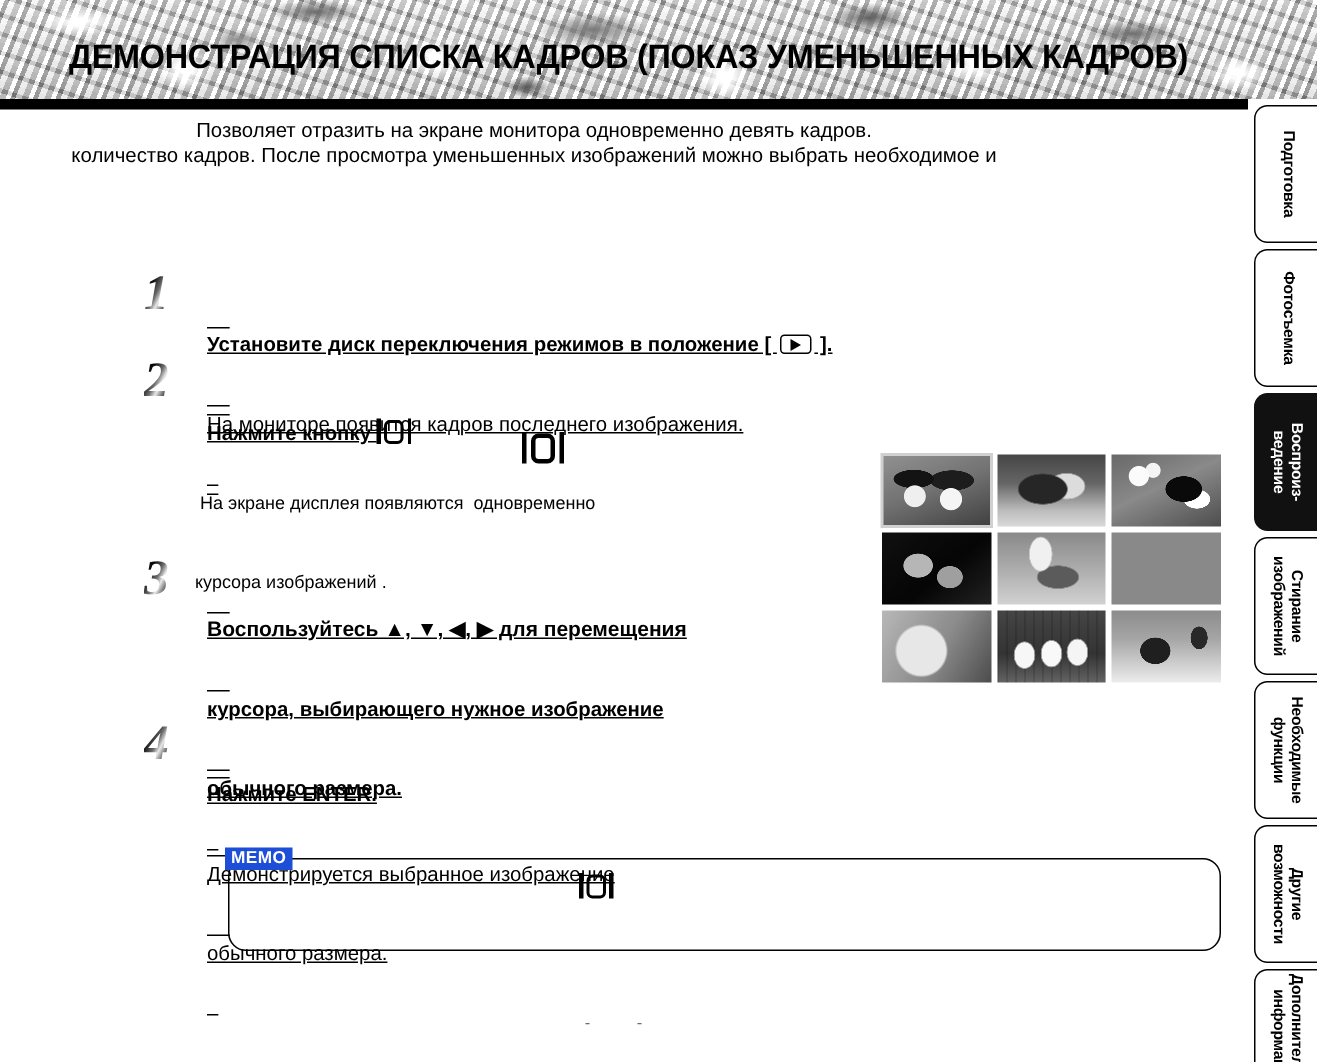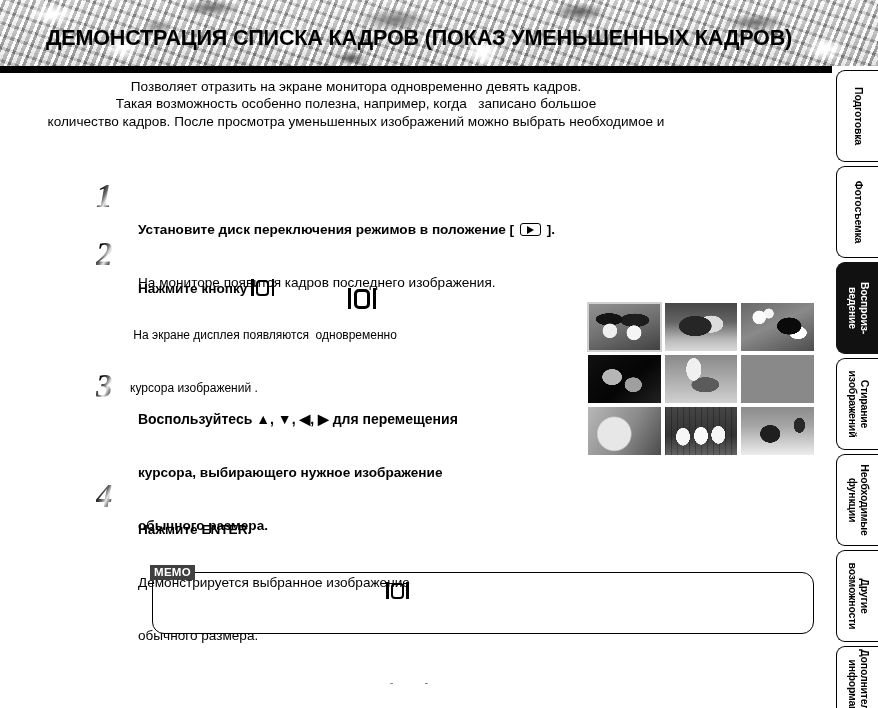--- a/index.html
+++ b/index.html
@@ -88,20 +88,21 @@
     background-clip: text;
     color: transparent;
     -webkit-text-fill-color: transparent;
   }
   .step-body {
     position: absolute;
     left: 42px; top: 6px;
     font-size: 13.6px;
     line-height: 17.6px;
     white-space: pre;
+    text-decoration: underline;
   }
   .step-head { font-weight: bold; }
   .step-sub { font-weight: normal; }
 
   
   .play-icon {
     display: inline-block;
     width: 21px; height: 13px;
     border: 1.6px solid #000;
     border-radius: 3px;
@@ -227,21 +228,21 @@
     position: absolute;
     left: 152px; top: 572px;
     width: 662px; height: 62px;
     border: 1.6px solid #000;
     border-radius: 12px;
     box-sizing: border-box;
   }
   #memo-label {
     position: absolute;
     left: 150px; top: 565px;
-    background: #404040;
+    background: #1d4ed8;
     color: #fff;
     font-size: 11.5px;
     font-weight: bold;
     letter-spacing: 0.3px;
     padding: 1px 4px 2px 4px;
     line-height: 12px;
   }
   #memo-content {
     position: absolute;
     left: 386px; top: 582px;
@@ -296,21 +297,20 @@
 <body>
 
 <div id="header-band">
   <div id="header-texture"></div>
   <div id="header-title">ДЕМОНСТРАЦИЯ СПИСКА КАДРОВ (ПОКАЗ УМЕНЬШЕННЫХ КАДРОВ)</div>
 </div>
 <div id="header-rule"></div>
 
 <div id="intro">
   <div>Позволяет отразить на экране монитора одновременно девять кадров.</div>
-  <div>Такая возможность особенно полезна, например, когда   записано большое</div>
   <div>количество кадров. После просмотра уменьшенных изображений можно выбрать необходимое и</div>
 </div>
 
 <div class="step" style="left:96px; top:180px; width:560px; height:46px;">
   <div class="step-num">1</div>
   <div class="step-body">
     <div class="step-head"><span>Установите диск переключения режимов в положение [ </span><span class="play-icon"></span><span> ].</span></div>
     <div class="step-sub">На мониторе появится кадров последнего изображения.</div>
   </div>
 </div>

